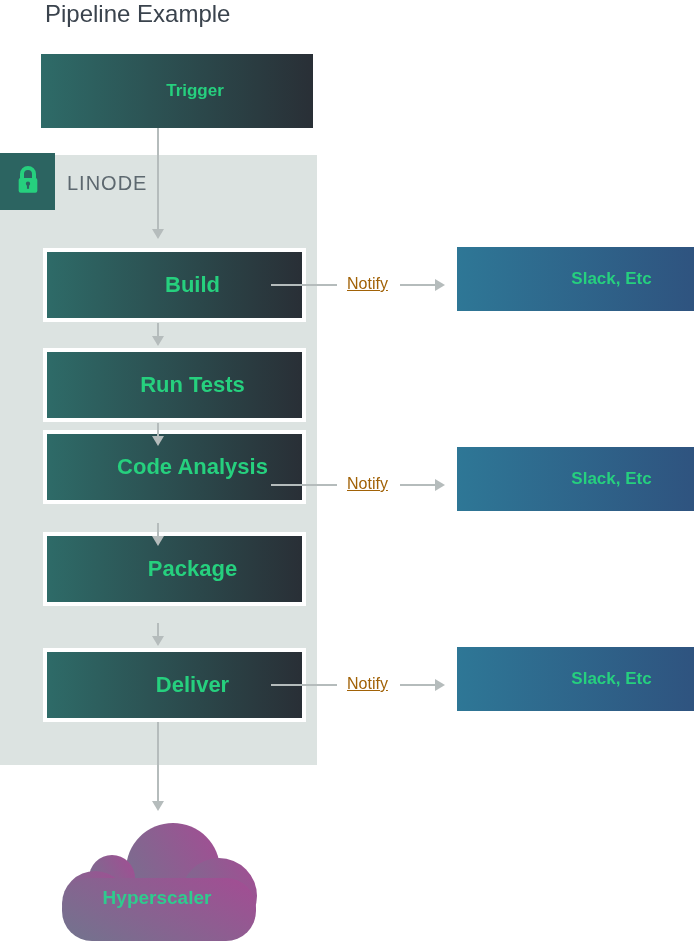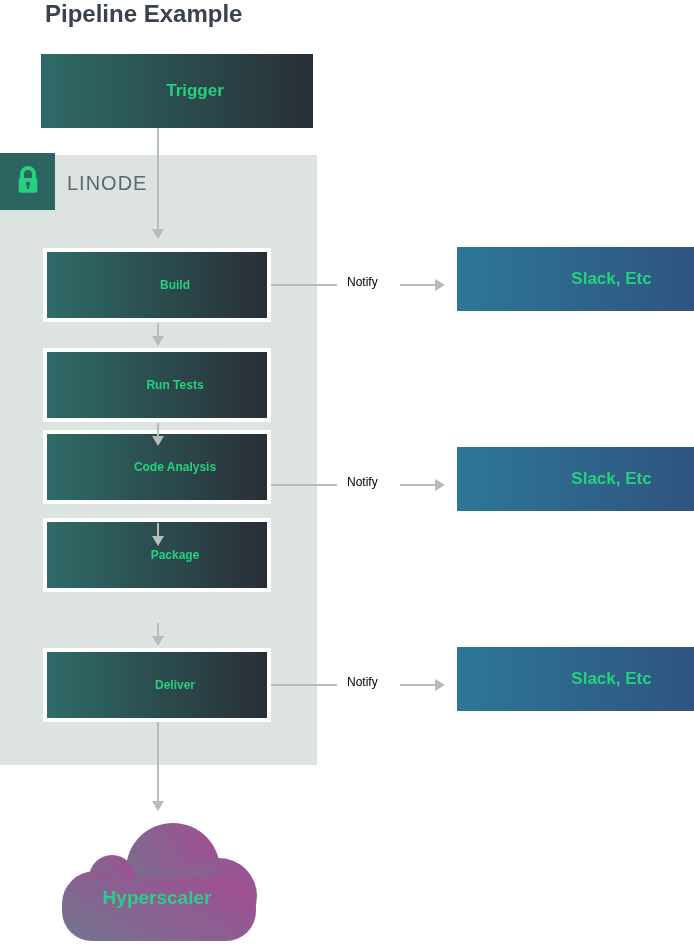--- a/index.html
+++ b/index.html
@@ -6,21 +6,21 @@
   body{
     width:694px;height:944px;position:relative;overflow:hidden;
     background:#ffffff;
     font-family:"Liberation Sans", sans-serif;
   }
   .abs{position:absolute;}
 
   
   .page-title{
     left:45px;top:0px;
-    font-size:24px;font-weight:700;color:#3a434d;
+    font-size:24px;font-weight:400;color:#3a434d;
   }
 
   
   .linode-container{
     left:0;top:155px;width:317px;height:610px;
     background:#dce3e1;
   }
   .lock-tile{
     left:0;top:153px;width:55px;height:57px;
     background:#2c6461;
@@ -35,24 +35,24 @@
   .node-box{
     display:flex;align-items:center;justify-content:center;
     color:#26d07e;font-weight:700;padding-left:36px;
   }
   .trigger-box{
     left:41px;top:54px;width:236px;height:74px;
     background:linear-gradient(90deg,#2e6b68,#292f36);
     font-size:17px;
   }
   .step-box{
-    left:43px;width:228px;height:74px;
+    left:43px;width:263px;height:74px;
     background:linear-gradient(90deg,#2e6b68,#292f36);
     border:4px solid #ffffff;box-sizing:border-box;
-    font-size:12px;
+    font-size:22px;
   }
   .slack-box{
     left:457px;width:237px;height:64px;
     background:linear-gradient(90deg,#2e7796,#2f4e7c);
     font-size:17px;
   }
 
   
   .vline{width:2px;background:#b5bcbc;left:157px;}
   .head-down{
@@ -62,21 +62,21 @@
     border-top:10px solid #b5bcbc;
   }
   .hline{height:2px;background:#b5bcbc;}
   .head-right{
     width:0;height:0;
     border-top:6px solid transparent;
     border-bottom:6px solid transparent;
     border-left:10px solid #b5bcbc;
   }
   .notify-label{
-    font-size:12px;color:#000000;
+    font-size:16px;color:#a16207;text-decoration:underline;
   }
 
   
   .cloud-svg{left:57px;top:820px;}
   .hyperscaler-label{
     left:57px;top:887px;width:200px;text-align:center;
     font-size:19px;font-weight:700;color:#2fcb8e;
   }
 </style>
 </head>
@@ -107,21 +107,21 @@
 
 <div class="abs node-box step-box" style="top:248px;">
   <span>Build</span>
 </div>
 <div class="abs node-box step-box" style="top:348px;justify-content:center;">
   <span>Run Tests</span>
 </div>
 <div class="abs node-box step-box" style="top:430px;">
   <span>Code Analysis</span>
 </div>
-<div class="abs node-box step-box" style="top:518px;">
+<div class="abs node-box step-box" style="top:532px;">
   <span>Package</span>
 </div>
 <div class="abs node-box step-box" style="top:648px;">
   <span>Deliver</span>
 </div>
 
 <div class="abs vline" style="top:323px;height:14px;"></div>
 <div class="abs head-down" style="top:336px;"></div>
 
 <div class="abs vline" style="top:423px;height:14px;"></div>

